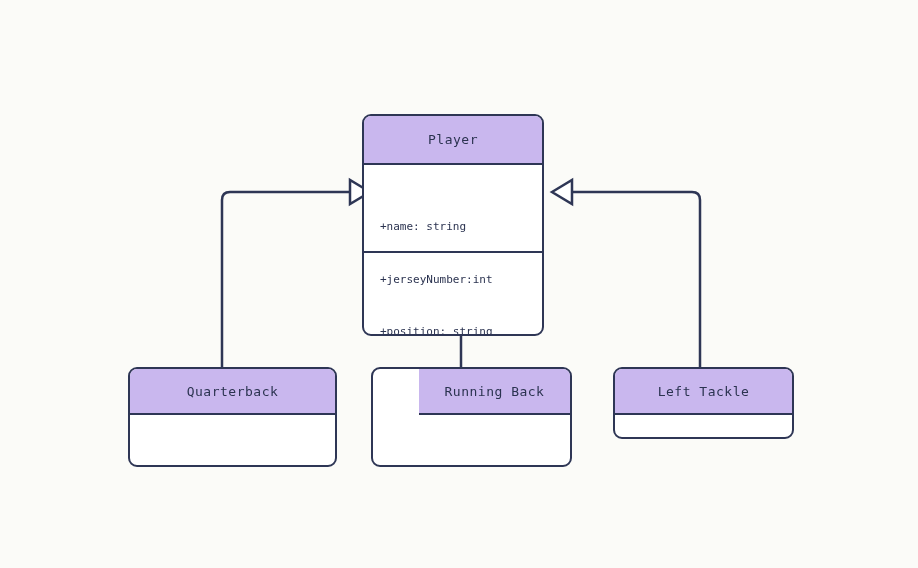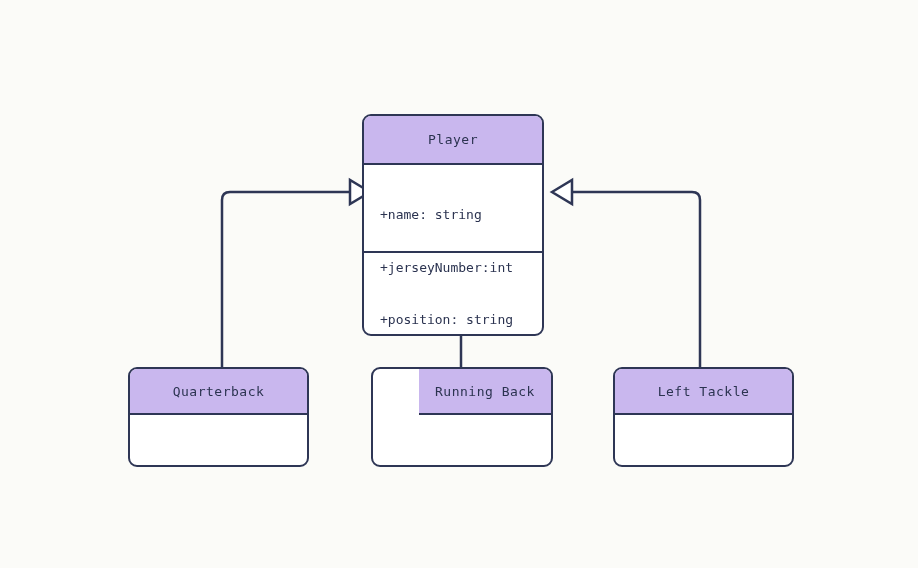--- a/index.html
+++ b/index.html
@@ -52,33 +52,33 @@
     display: flex;
     align-items: center;
     justify-content: center;
     font-size: 13px;
     letter-spacing: 0.5px;
   }
   .uml-class.player .uml-header { height: 49px; }
   .uml-class.small .uml-header  { height: 46px; }
   .uml-section {
     box-sizing: border-box;
-    padding: 6px 8px 0 16px;
-    font-size: 13px;
+    padding: 18px 8px 0 16px;
+    font-size: 11px;
     line-height: 17.5px;
     white-space: pre;
   }
   .uml-section.attrs {
     height: 88px;
     border-bottom: 2.5px solid var(--border, #2e3655);
   }
   .uml-class.player   { left: 362px; top: 90px;  width: 182px; height: 222px; margin-top: 24px; }
-  .uml-class.qb       { left: 128px; top: 367px; width: 181px; height: 100px; }
-  .uml-class.rb       { left: 371px; top: 367px; width: 182px; height: 100px; padding-left: 46px; }
-  .uml-class.lt       { left: 613px; top: 367px; width: 181px; height: 100px; }
+  .uml-class.qb       { left: 128px; top: 367px; width: 209px; height: 100px; }
+  .uml-class.rb       { left: 371px; top: 367px; width: 201px; height: 100px; padding-left: 46px; }
+  .uml-class.lt       { left: 613px; top: 367px; width: 181px; height: 72px; }
   .uml-body-empty { height: 49px; }
 </style>
 </head>
 <body>
 
 <div class="canvas">
 
   <svg class="connector-layer" viewBox="0 0 918 568" xmlns="http://www.w3.org/2000/svg">
     <g>
       <path class="connector-line" d="M 222 367 L 222 200 Q 222 192 230 192 L 350 192"></path>

